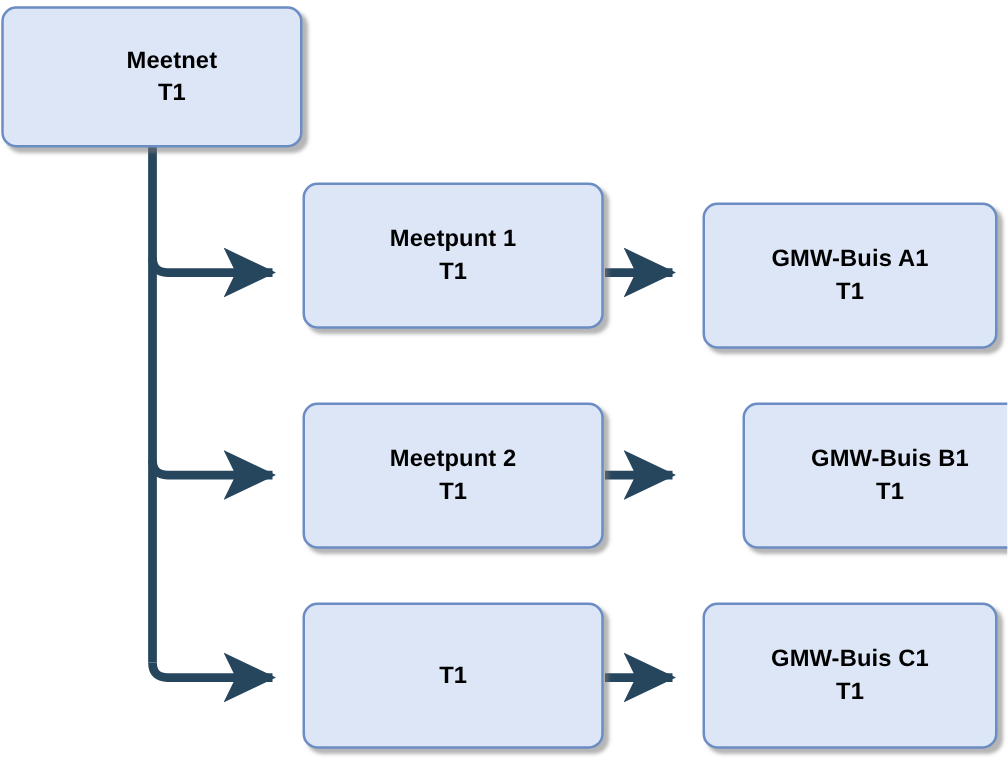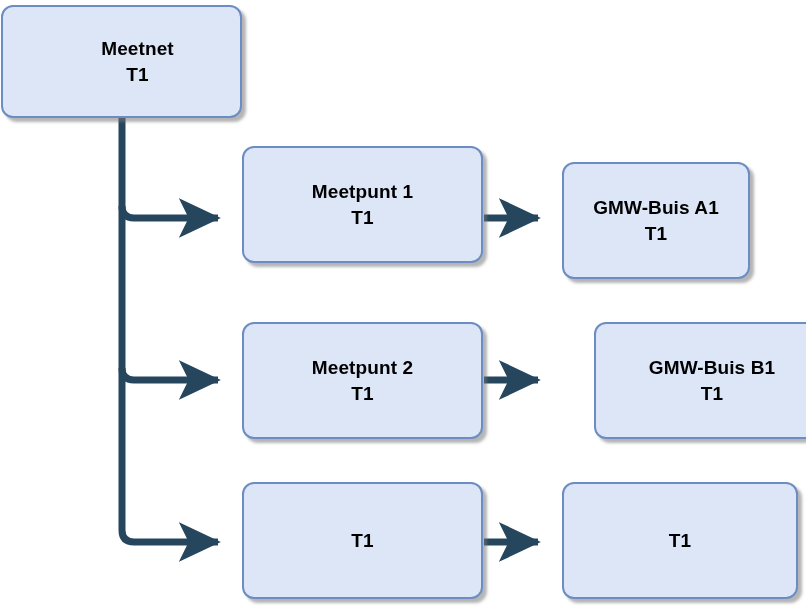--- a/index.html
+++ b/index.html
@@ -54,21 +54,21 @@
   #node-meetnet {
     left: 1px;
     top: 5px;
     width: 241px;
     height: 113px;
     padding-left: 32px;
   }
   #node-meetpunt-1 { left: 242px; top: 146px; width: 241px; height: 117px; }
   #node-meetpunt-2 { left: 242px; top: 322px; width: 241px; height: 117px; text-align: center; }
   #node-meetpunt-3 { left: 242px; top: 482px; width: 241px; height: 117px; }
-  #node-gmw-buis-a1 { left: 562px; top: 162px; width: 188px; height: 117px; }
+  #node-gmw-buis-a1 { left: 562px; top: 162px; width: 236px; height: 117px; }
   #node-gmw-buis-b1 { left: 594px; top: 322px; width: 236px; height: 117px; }
   #node-gmw-buis-c1 { left: 562px; top: 482px; width: 236px; height: 117px; }
 </style>
 </head>
 <body>
 
 <div id="canvas">
 
   <svg id="connector-layer" viewBox="0 0 806 608" width="806" height="608" xmlns="http://www.w3.org/2000/svg">
     <defs>
@@ -115,16 +115,17 @@
     <span class="line1">GMW-Buis A1</span>
     <span class="line2">T1</span>
   </div>
 
   <div class="node" id="node-gmw-buis-b1">
     <span class="line1">GMW-Buis B1</span>
     <span class="line2">T1</span>
   </div>
 
   <div class="node" id="node-gmw-buis-c1">
+    <span class="line1">GMW-Buis C1</span>
     <span class="line2">T1</span>
   </div>
 
 </div>
 
 </body></html>

